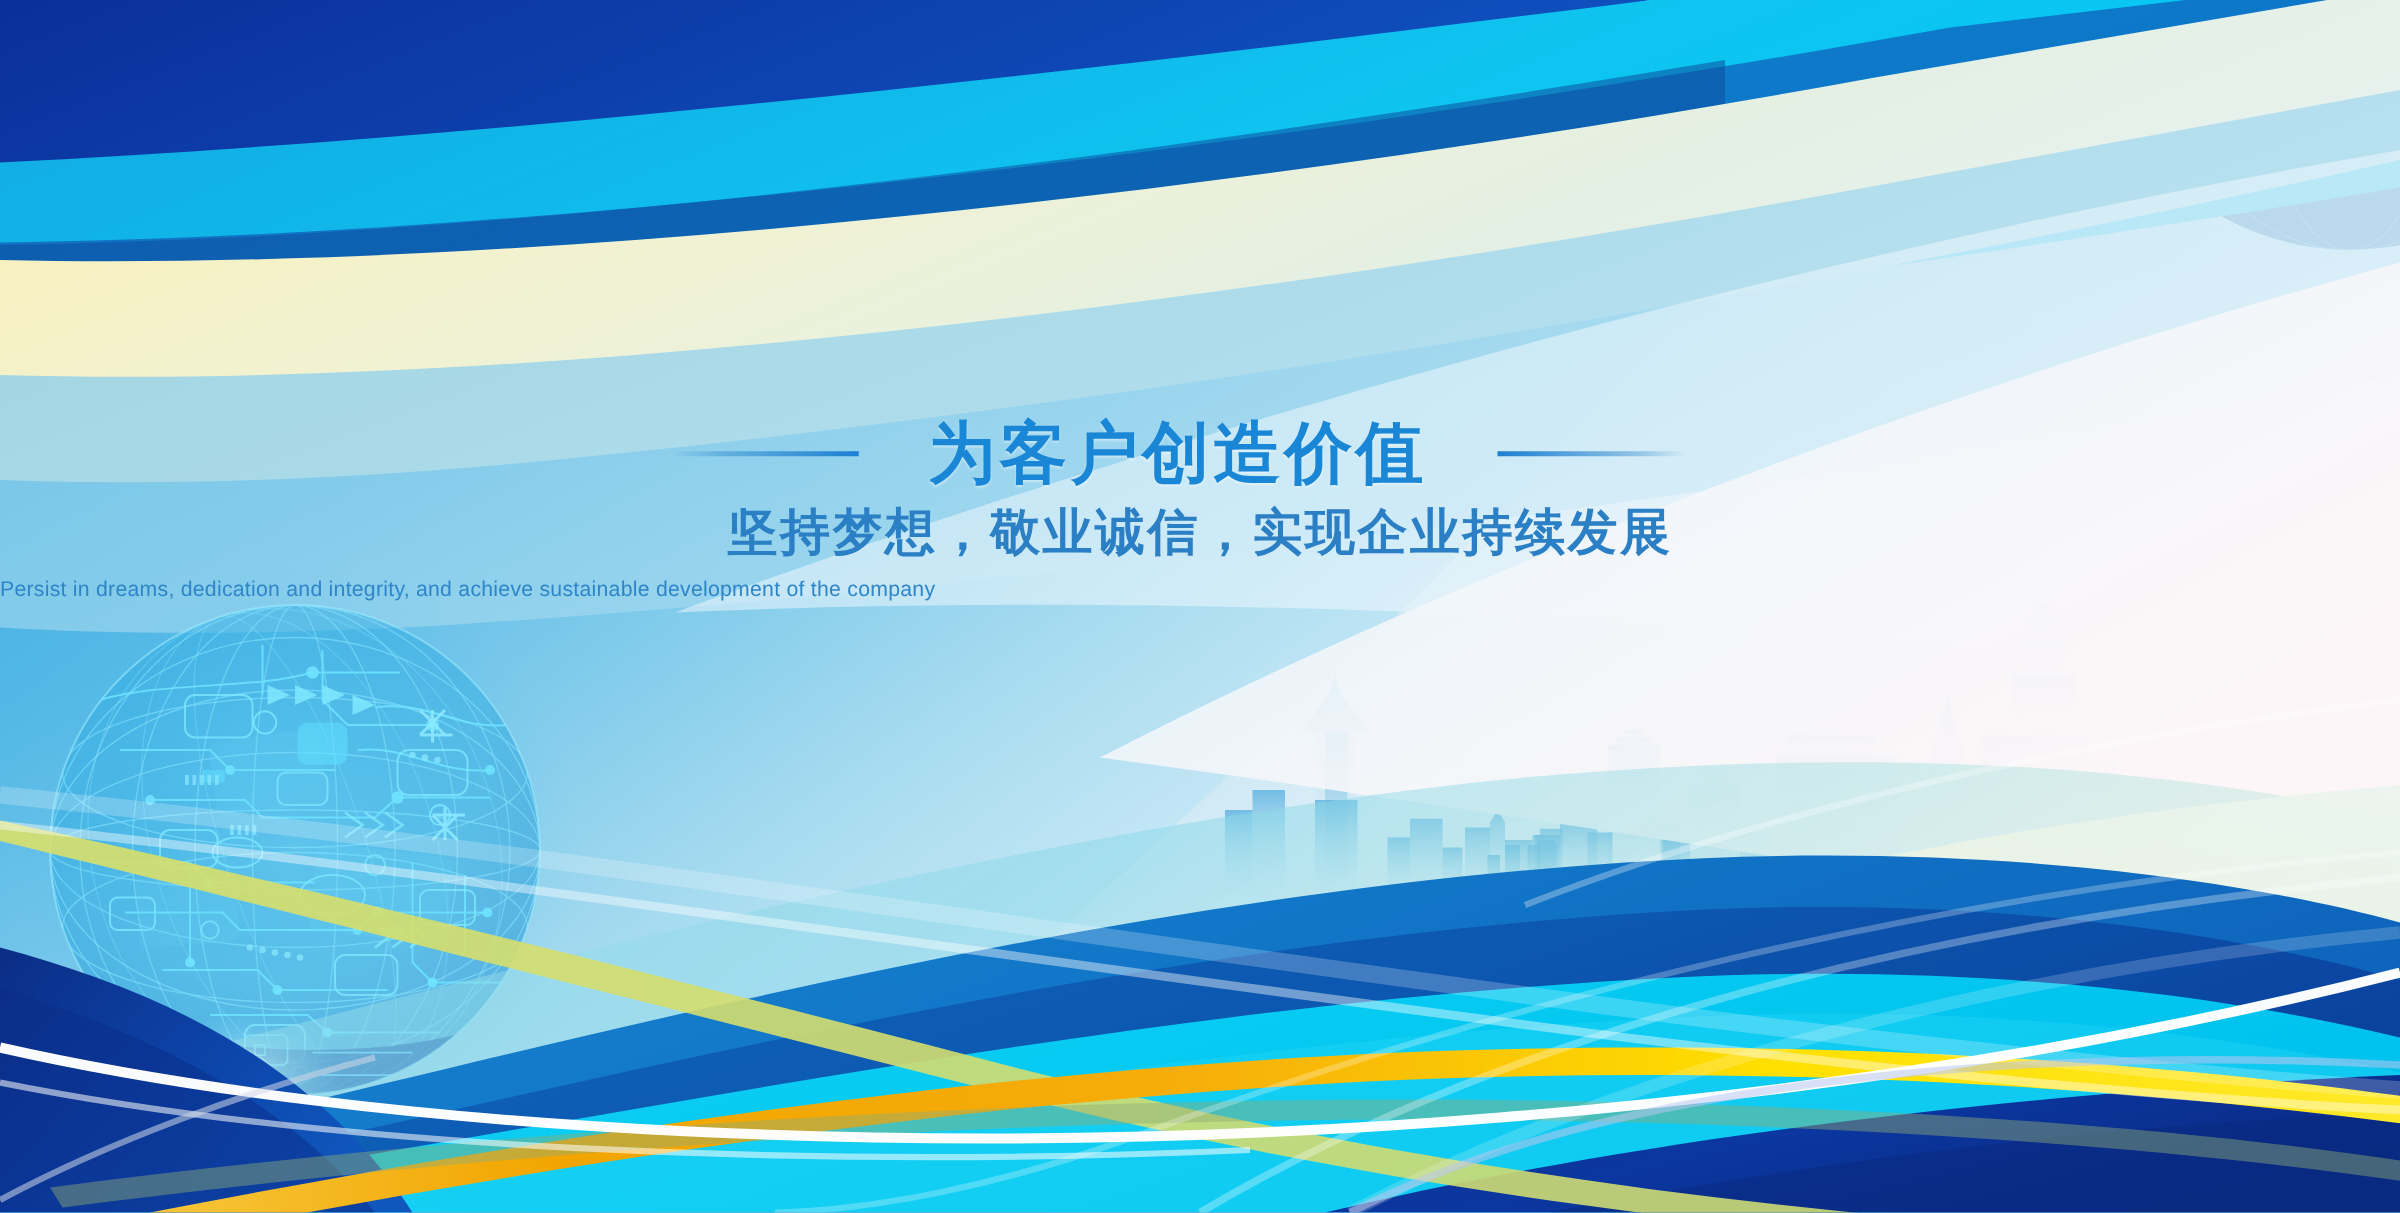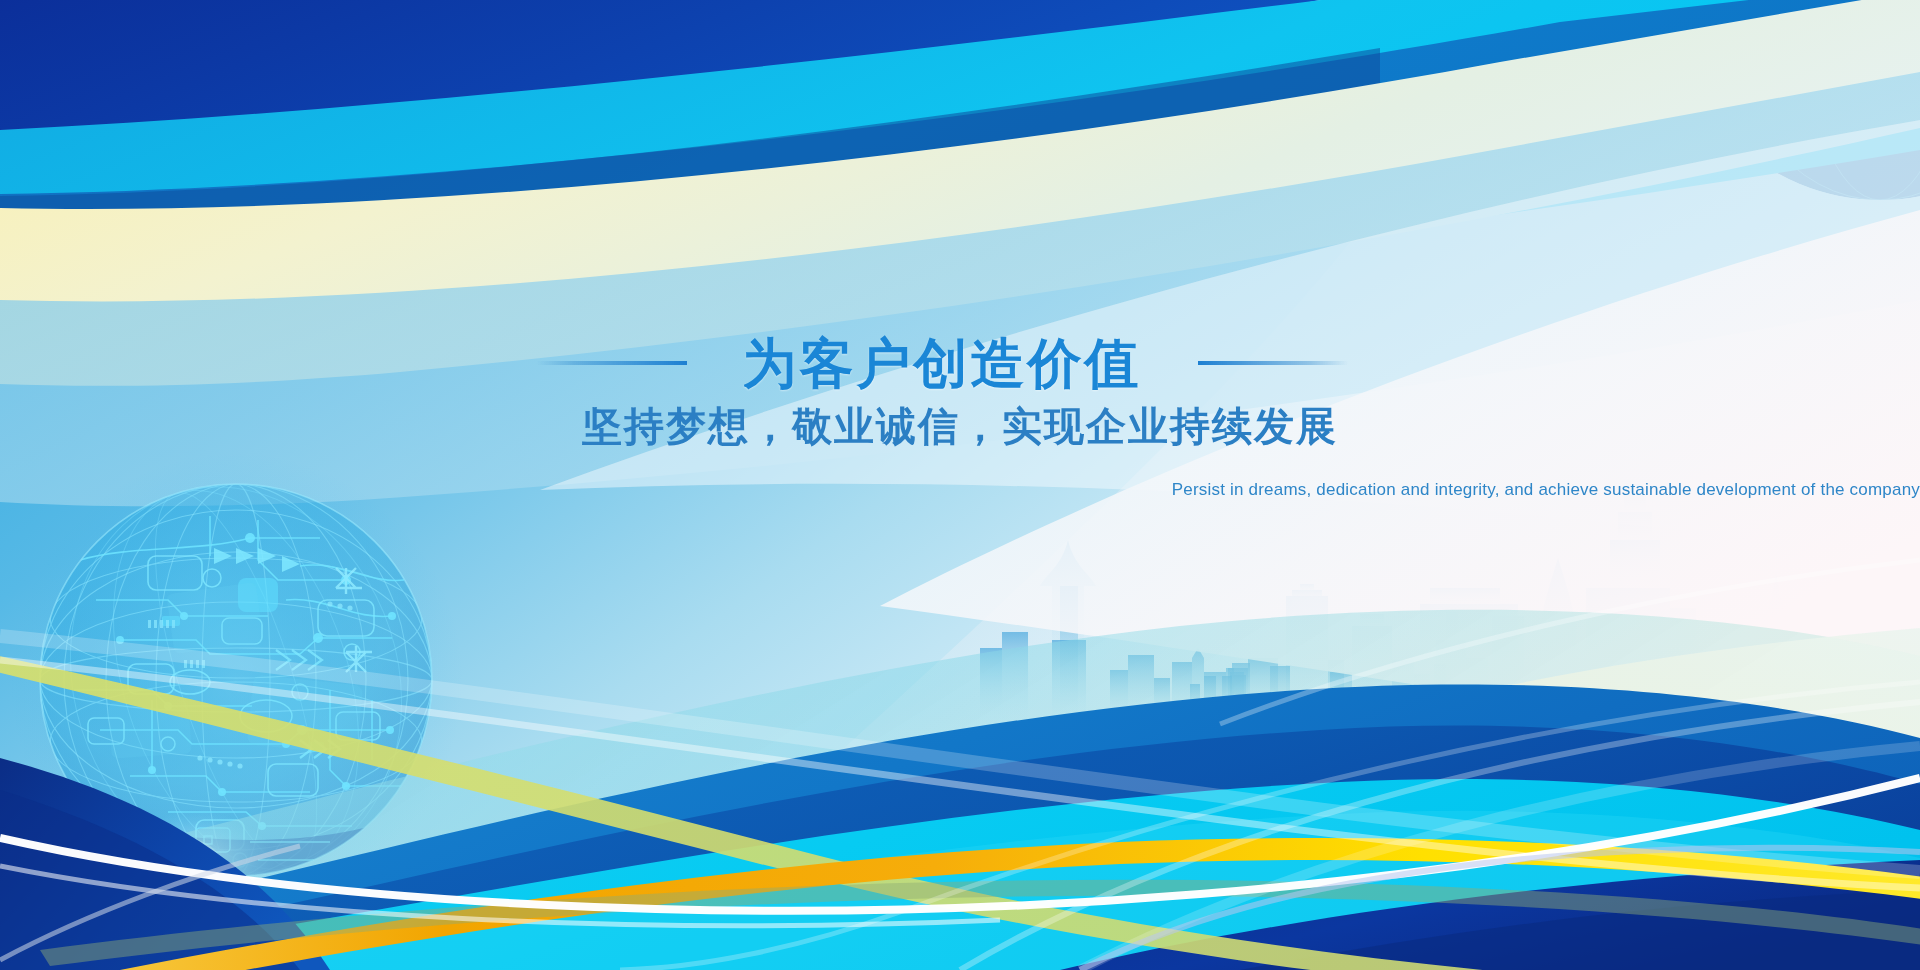--- a/index.html
+++ b/index.html
@@ -64,23 +64,23 @@
     font-size:40px;
     font-weight:700;
     color:#2b7fc4;
     letter-spacing:2px;
     line-height:1.1;
     white-space:nowrap;
   }
   .eng-title{
     position:absolute;
     left:0;
-    top:480px;
+    top:462px;
     width:1920px;
-    text-align:right;
+    text-align:left;
     font-size:17px;
     font-weight:400;
     color:#2e86c8;
     letter-spacing:.2px;
     white-space:nowrap;
   }
 </style>
 </head>
 <body>
 

